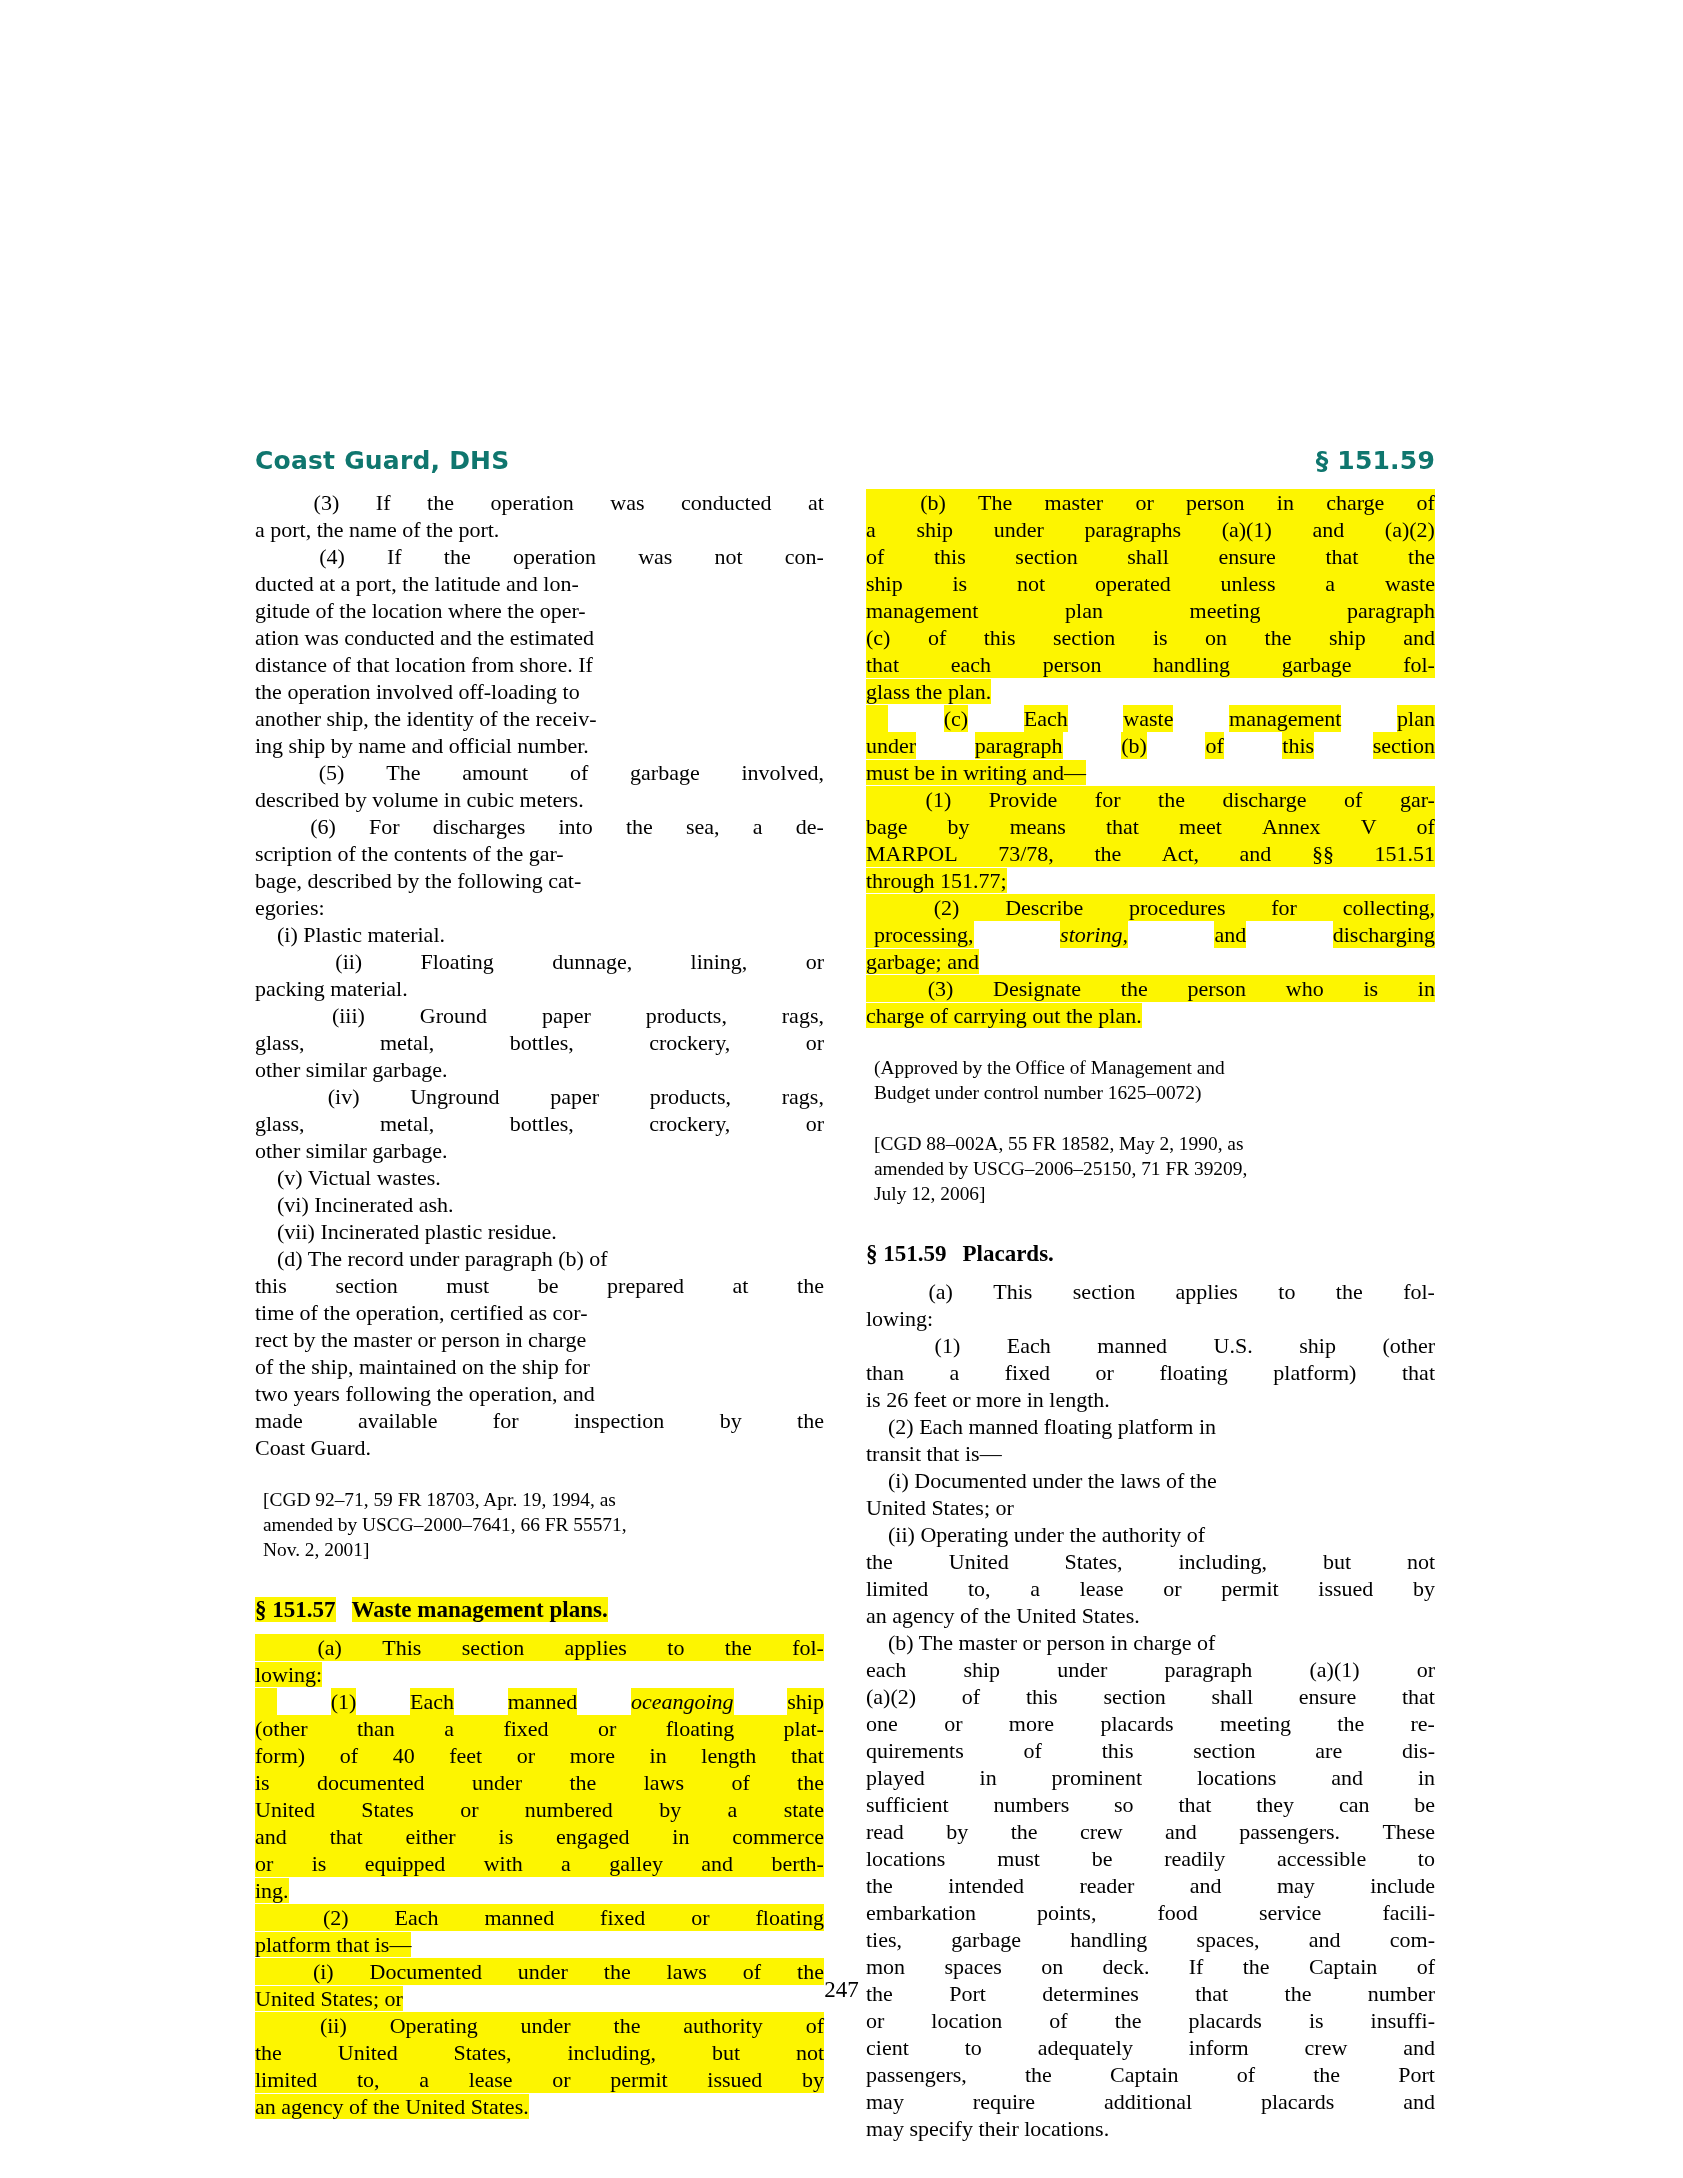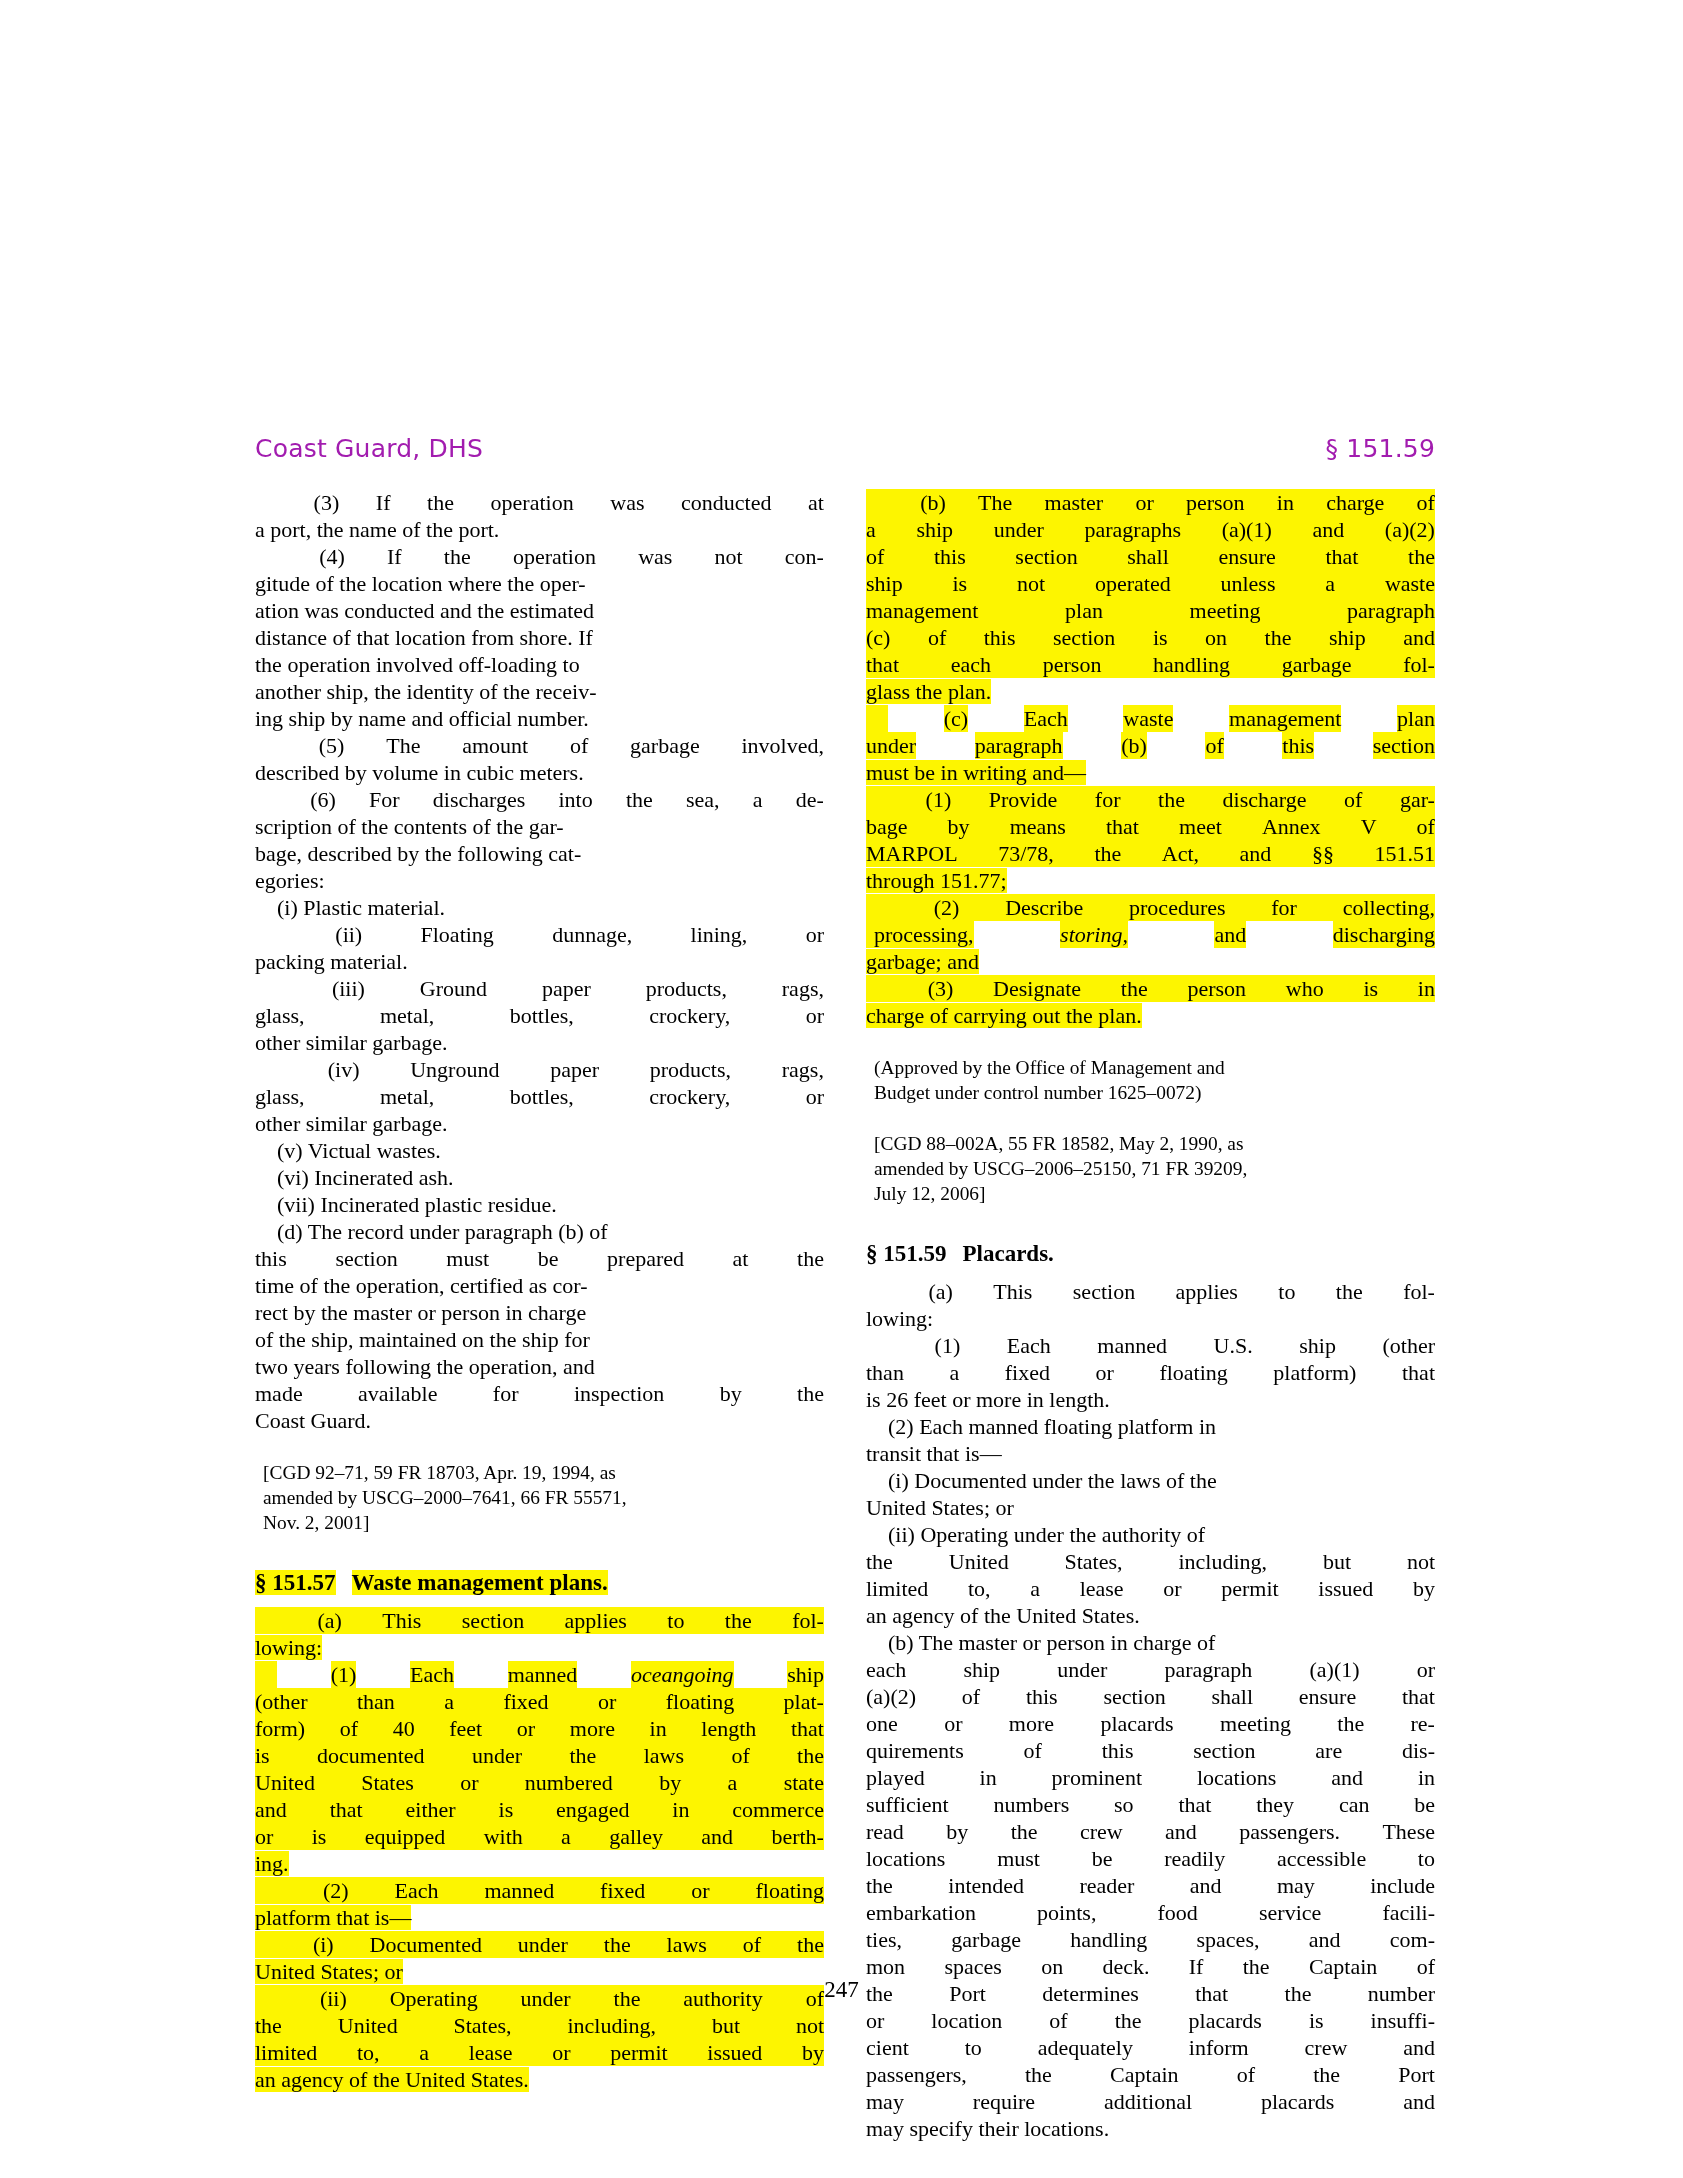--- a/index.html
+++ b/index.html
@@ -28,27 +28,27 @@
   .runhead {
     position: absolute;
     left: 255px;
     top: 434px;
     width: 1180px;
     height: 34px;
   }
   .runhead .left,
   .runhead .right {
     position: absolute;
-    top: 0;
+    top: 12px;
     font-family: "DejaVu Sans", "Liberation Sans", sans-serif;
-    font-weight: 400;
+    font-weight: 700;
     font-size: 25px;
     letter-spacing: 0.2px;
     line-height: 30px;
-    color: #a21caf;
+    color: #0f766e;
   }
   .runhead .left { left: 0; }
   .runhead .right { right: 0; }
 
   
   .cols {
     position: absolute;
     left: 255px;
     top: 489px;
     width: 1180px;
@@ -155,20 +155,21 @@
         <span class="ln just">
             <span class="ind"></span>
             <span>(4)</span>
             <span>If</span>
             <span>the</span>
             <span>operation</span>
             <span>was</span>
             <span>not</span>
             <span>con-</span>
           </span>
+        <span class="ln"><span>ducted at a port, the latitude and lon-</span></span>
         <span class="ln"><span>gitude of the location where the oper-</span></span>
         <span class="ln"><span>ation was conducted and the estimated</span></span>
         <span class="ln"><span>distance of that location from shore. If</span></span>
         <span class="ln"><span>the operation involved off-loading to</span></span>
         <span class="ln"><span>another ship, the identity of the receiv-</span></span>
         <span class="ln"><span>ing ship by name and official number.</span></span>
       </div>
 
       <div class="para">
         <span class="ln just">

